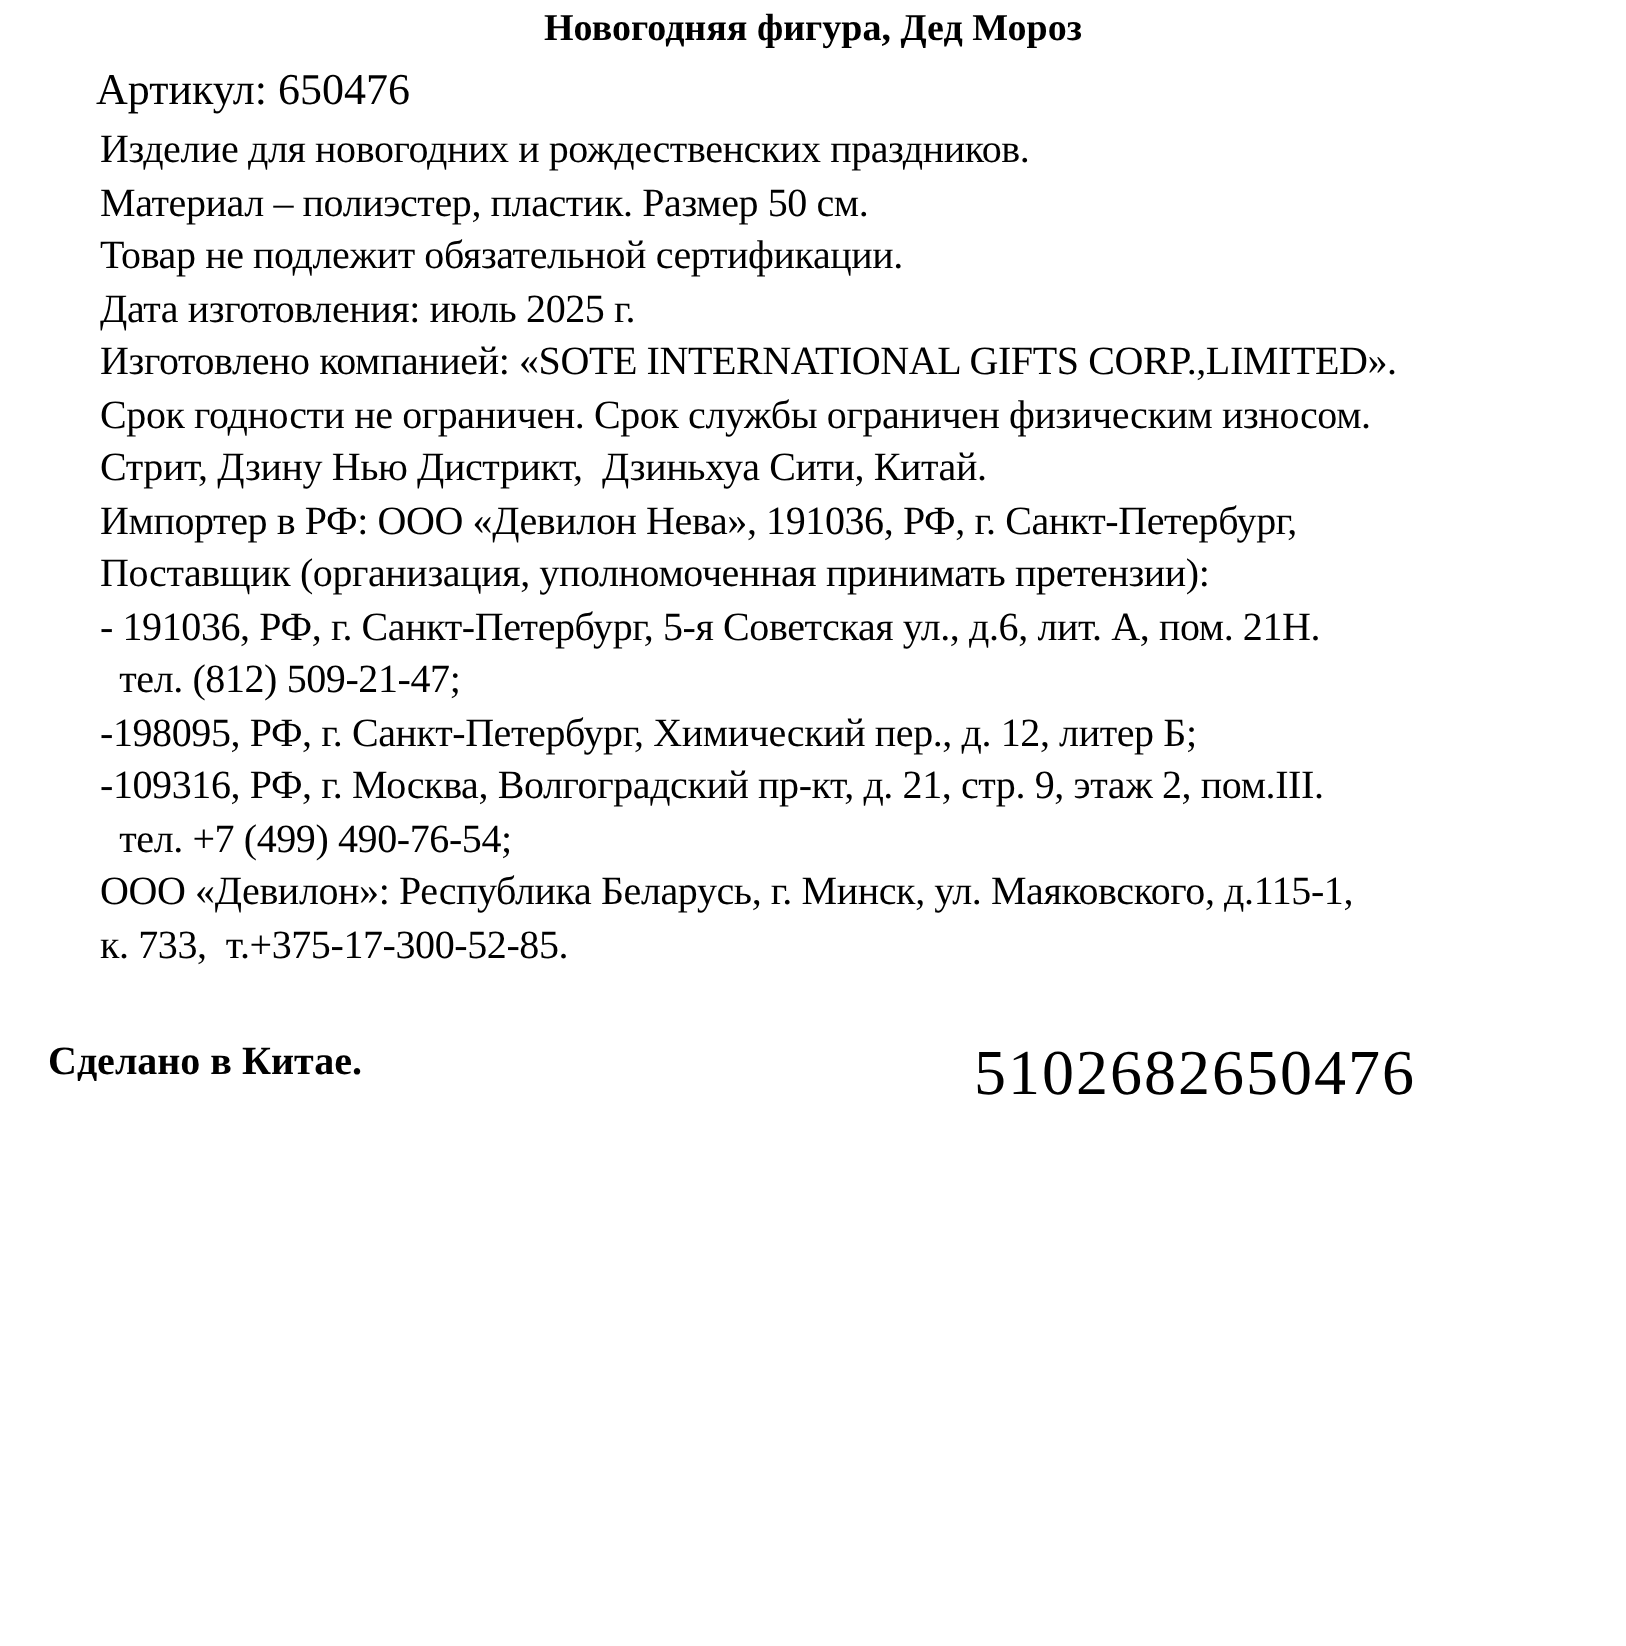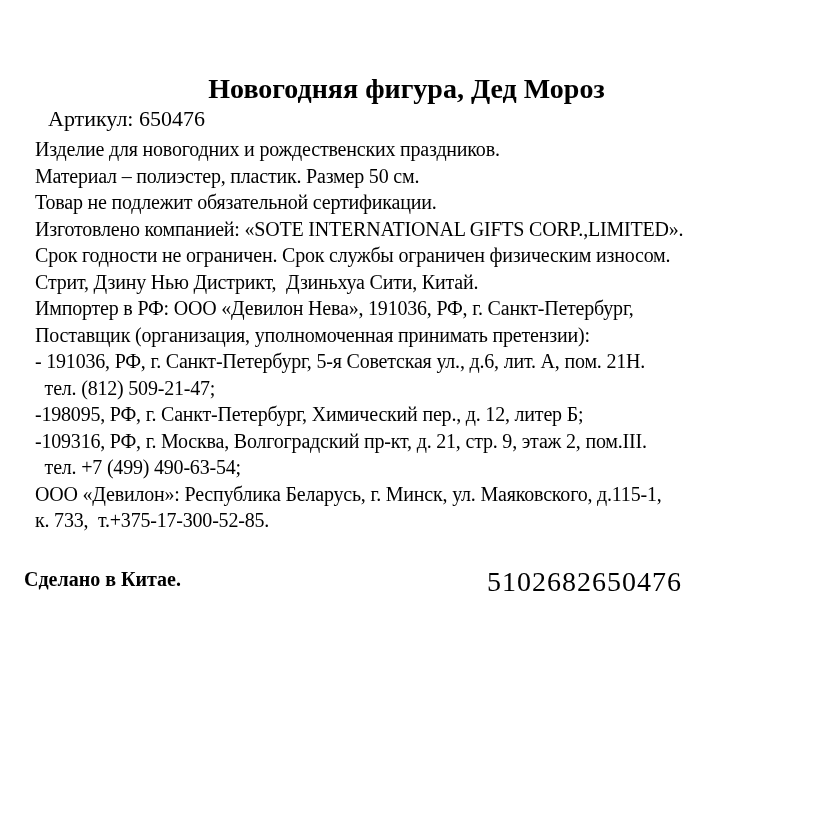--- a/index.html
+++ b/index.html
@@ -11,35 +11,34 @@
     position: relative;
     width: 813px;
     height: 823px;
     background: #ffffff;
     color: #000000;
     font-family: "Liberation Serif", "DejaVu Serif", serif;
     overflow: hidden;
   }
   .title {
     margin: 0;
-    padding-top: 74px;
-    font-size: 28px;
+    font-size: 19px;
     line-height: 30px;
     font-weight: bold;
     text-align: center;
     white-space: pre;
   }
   .article {
     padding-left: 48px;
     font-size: 22px;
     line-height: 30px;
     white-space: pre;
   }
   .body-block {
-    padding-left: 35px;
+    padding-left: 50px;
     padding-top: 2px;
     font-size: 20px;
     line-height: 26.5px;
     letter-spacing: -0.2px;
   }
   .body-line {
     white-space: pre;
   }
   .footer {
     position: relative;
@@ -51,48 +50,49 @@
     left: 24px;
     top: 6px;
     font-size: 20px;
     font-weight: bold;
     white-space: pre;
   }
   .barcode-number {
     position: absolute;
     left: 487px;
     top: 4px;
-    font-size: 28px;
+    font-size: 32px;
     letter-spacing: 1px;
     white-space: pre;
   }
 </style>
 </head>
 <body>
 
 <div class="page">
 
   <h1 class="title">Новогодняя фигура, Дед Мороз</h1>
 
   <div class="article">Артикул: 650476</div>
 
   <div class="body-block">
     <div class="body-line">Изделие для новогодних и рождественских праздников.</div>
     <div class="body-line">Материал – полиэстер, пластик. Размер 50 см.</div>
     <div class="body-line">Товар не подлежит обязательной сертификации.</div>
+    <div class="body-line">Дата изготовления: июль 2025 г.</div>
     <div class="body-line">Изготовлено компанией: «SOTE INTERNATIONAL GIFTS CORP.,LIMITED».</div>
     <div class="body-line">Срок годности не ограничен. Срок службы ограничен физическим износом.</div>
     <div class="body-line">Стрит, Дзину Нью Дистрикт,  Дзиньхуа Сити, Китай.</div>
     <div class="body-line">Импортер в РФ: ООО «Девилон Нева», 191036, РФ, г. Санкт-Петербург,</div>
     <div class="body-line">Поставщик (организация, уполномоченная принимать претензии):</div>
     <div class="body-line">- 191036, РФ, г. Санкт-Петербург, 5-я Советская ул., д.6, лит. А, пом. 21Н.</div>
     <div class="body-line">  тел. (812) 509-21-47;</div>
     <div class="body-line">-198095, РФ, г. Санкт-Петербург, Химический пер., д. 12, литер Б;</div>
     <div class="body-line">-109316, РФ, г. Москва, Волгоградский пр-кт, д. 21, стр. 9, этаж 2, пом.III.</div>
-    <div class="body-line">  тел. +7 (499) 490-63-54;</div>
+    <div class="body-line">  тел. +7 (499) 490-76-54;</div>
     <div class="body-line">ООО «Девилон»: Республика Беларусь, г. Минск, ул. Маяковского, д.115-1,</div>
     <div class="body-line">к. 733,  т.+375-17-300-52-85.</div>
   </div>
 
   <div class="footer">
     <div class="made-in">Сделано в Китае.</div>
     <div class="barcode-number">5102682650476</div>
   </div>
 
 </div>

